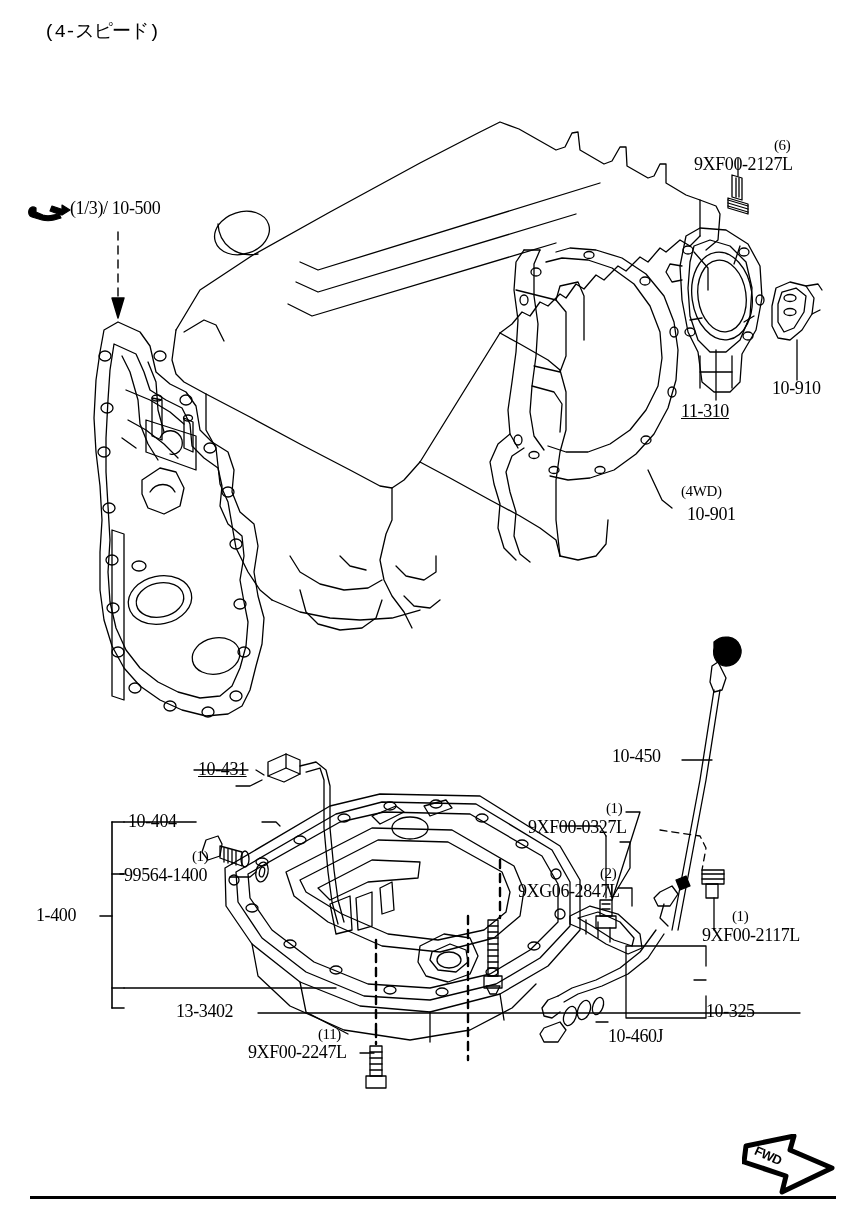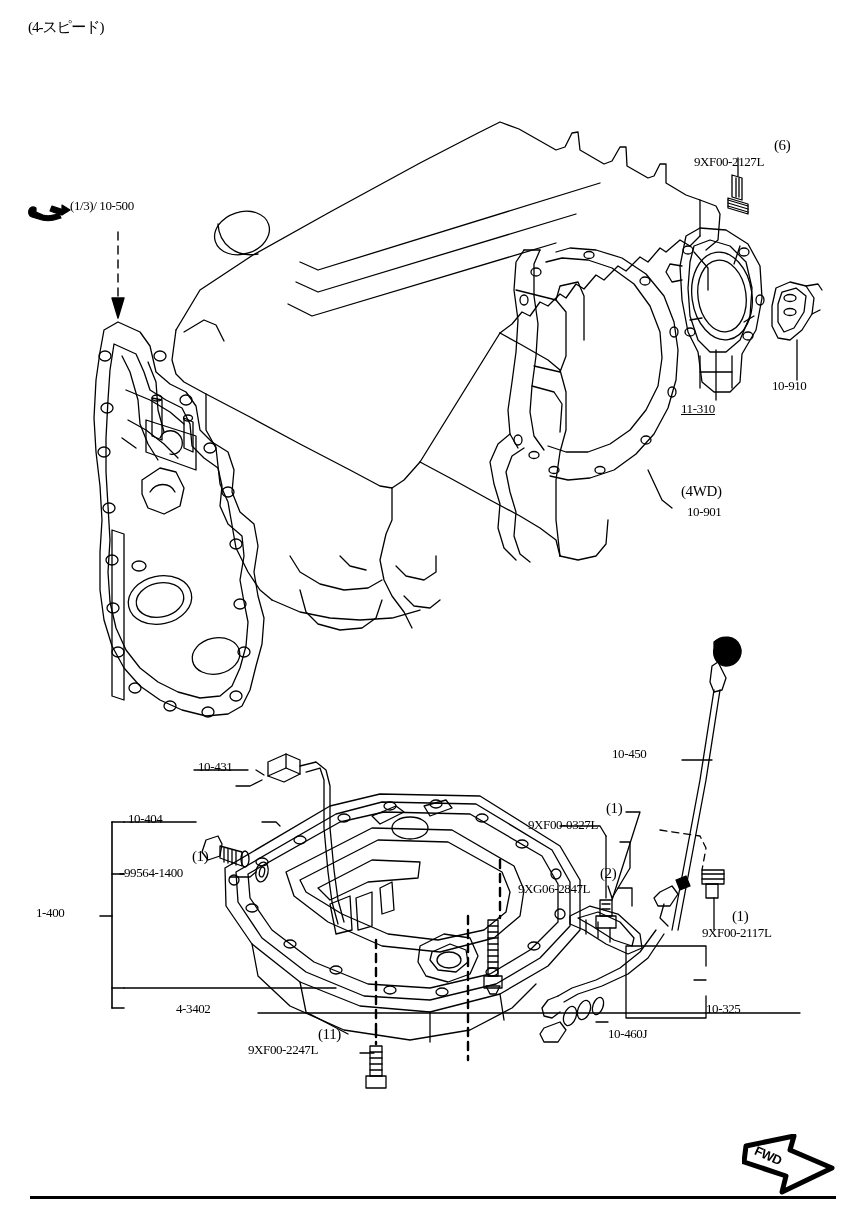--- a/index.html
+++ b/index.html
@@ -20,35 +20,35 @@
   }
   #art {
     position: absolute;
     left: 0; top: 0;
     width: 864px;
     height: 1214px;
   }
   .lbl {
     position: absolute;
     font-family: "Liberation Serif", serif;
-    font-size: 13px;
+    font-size: 18px;
     line-height: 1;
     white-space: nowrap;
     letter-spacing: -0.4px;
     color: #000;
   }
   .lbl.qty {
     font-size: 15px;
   }
   .title {
     position: absolute;
-    left: 28px;
+    left: 44px;
     top: 18px;
-    font-family: Liberation Serif, serif;
-    font-size: 15px;
+    font-family: Liberation Mono, monospace;
+    font-size: 19px;
     letter-spacing: -1px;
     white-space: nowrap;
   }
   .fwdbox {
     position: absolute;
     left: 742px;
     top: 1134px;
     width: 96px;
     height: 62px;
   }
@@ -474,30 +474,30 @@
   <div class="lbl" style="left:694px; top:155px;">9XF00-2127L</div>
 
   <div class="lbl" style="left:772px; top:379px;">10-910</div>
   <div class="lbl" style="left:681px; top:402px;text-decoration:underline;">11-310</div>
 
   <div class="lbl qty" style="left:681px; top:484px;">(4WD)</div>
   <div class="lbl" style="left:672px; top:505px;margin-left:15px;">10-901</div>
 
   <div class="lbl" style="left:612px; top:747px;">10-450</div>
 
-  <div class="lbl" style="left:198px; top:760px;">10-431</div>
+  <div class="lbl" style="left:198px; top:760px;text-decoration:underline;">10-431</div>
 
   <div class="lbl" style="left:128px; top:812px;">10-404</div>
 
   <div class="lbl qty" style="left:192px; top:849px;">(1)</div>
   <div class="lbl" style="left:124px; top:866px;">99564-1400</div>
 
   <div class="lbl" style="left:36px; top:906px;">1-400</div>
 
-  <div class="lbl" style="left:176px; top:1002px;">4-3402</div>
+  <div class="lbl" style="left:176px; top:1002px;">13-3402</div>
 
   <div class="lbl qty" style="left:318px; top:1027px;">(11)</div>
   <div class="lbl" style="left:248px; top:1043px;">9XF00-2247L</div>
 
   <div class="lbl qty" style="left:606px; top:801px;">(1)</div>
   <div class="lbl" style="left:528px; top:818px;">9XF00-0327L</div>
 
   <div class="lbl qty" style="left:600px; top:866px;">(2)</div>
   <div class="lbl" style="left:518px; top:882px;">9XG06-2847L</div>
 

